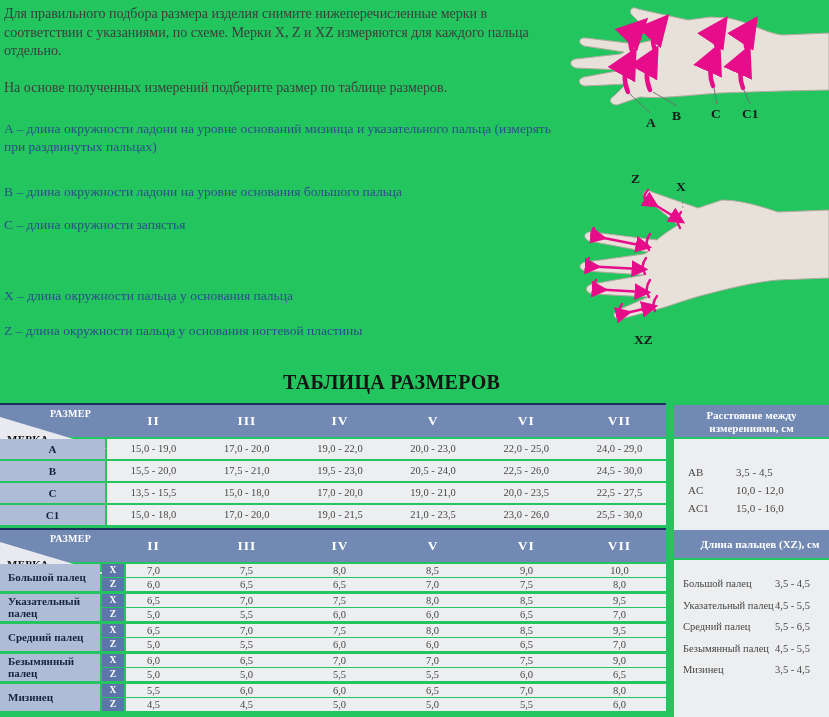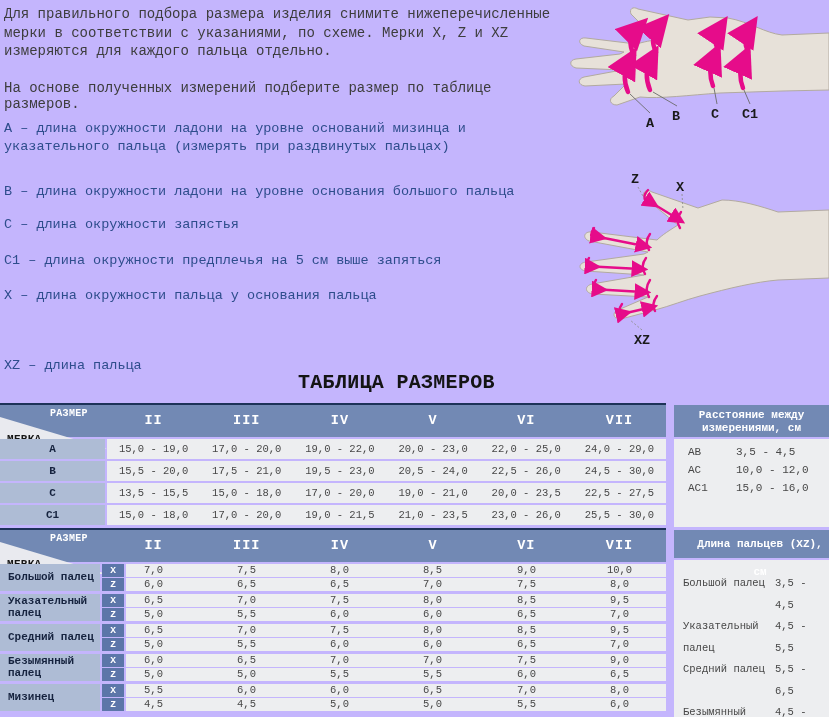--- a/index.html
+++ b/index.html
@@ -1,32 +1,32 @@
 <!DOCTYPE html>
 <html><head>
 <meta charset="utf-8">
 <style>
   html,body{margin:0;padding:0;background:#fff;}
-  .page{position:relative;width:829px;height:717px;background:#c4b5fd;overflow:hidden;
-        font-family:Liberation Mono, monospace;}
+  .page{position:relative;width:829px;height:717px;background:#22c55e;overflow:hidden;
+        font-family:Liberation Serif, serif;}
   .abs{position:absolute;}
 
   
   .intro{left:4px;top:5px;width:552px;font-size:14px;line-height:18.5px;color:#3d3d3d;}
   .intro2{left:4px;top:80px;width:560px;font-size:14px;color:#3d3d3d;}
 
   
   .mitem{left:4px;width:558px;font-size:13.5px;line-height:18px;color:#2e4d8c;}
 
   
   .hand-top{left:560px;top:0;width:269px;height:148px;}
   .hand-bottom{left:560px;top:150px;width:269px;height:200px;}
 
   
-  .tbl-title{left:298px;top:371px;font-size:20px;font-weight:bold;color:#141414;letter-spacing:.3px;}
+  .tbl-title{left:283px;top:371px;font-size:20px;font-weight:bold;color:#141414;letter-spacing:.3px;}
 
   
   .navy{background:#1d3258;height:2px;width:666px;left:0;}
   .thead{left:0;width:666px;height:32px;background:#7289b4;display:flex;}
   .corner{position:relative;width:107px;height:44px;flex:0 0 107px;}
   .corner:before{content:"";position:absolute;left:0;bottom:0;width:0;height:0;
       border-bottom:32px solid #e9eaef;border-right:107px solid transparent;}
   .corner .sz{position:absolute;top:3px;left:50px;font-size:10px;font-weight:bold;color:#fff;letter-spacing:.3px;}
   .corner .mk{position:absolute;bottom:4px;left:7px;font-size:11px;font-weight:bold;color:#161616;letter-spacing:.3px;}
   .hcol{flex:1;text-align:center;line-height:32px;font-size:13.5px;font-weight:bold;color:#fff;letter-spacing:1px;}
@@ -38,21 +38,21 @@
   .t1-gap{flex:0 0 2px;}
   .t1-band{flex:1;background:#edeef0;display:flex;}
   .t1-cell{flex:1;text-align:center;line-height:20px;font-size:10.5px;color:#474747;}
 
   
   .panel{left:674px;width:155px;}
   .p-head{background:#7289b4;color:#fff;font-size:11px;font-weight:bold;text-align:center;}
   .p1-head{padding:4px 14px 3px;line-height:13px;height:25px;}
   .p2-head{line-height:28px;height:28px;padding-left:17px;}
   .p-body{background:#edeef0;margin-top:2px;}
-  .p1-body{height:84px;padding-top:4px;}
+  .p1-body{height:84px;padding-top:24px;}
   .p1-row{display:flex;line-height:18px;font-size:11px;color:#474747;}
   .p1-row .l{flex:0 0 48px;padding-left:14px;}
   .p2-body{height:148px;padding-top:13px;}
   .p2-row{display:flex;line-height:21.5px;font-size:10.5px;color:#474747;}
   .p2-row .l{flex:1;padding-left:9px;}
   .p2-row .v{flex:0 0 54px;}
 
   
   .t2-group{left:0;width:666px;height:27px;display:flex;}
   .t2-name{flex:0 0 100px;background:#aebcd5;display:flex;align-items:center;padding-left:8px;
@@ -72,23 +72,22 @@
 <body>
 
 <div class="page">
 
   <div class="abs intro">Для правильного подбора размера изделия снимите нижеперечисленные мерки в соответствии с указаниями, по схеме. Мерки X, Z и XZ измеряются для каждого пальца отдельно.</div>
   <div class="abs intro2">На основе полученных измерений подберите размер по таблице размеров.</div>
 
   <div class="abs mitem" style="top:120px">A – длина окружности ладони на уровне оснований мизинца и указательного пальца (измерять при раздвинутых пальцах)</div>
   <div class="abs mitem" style="top:216px">C – длина окружности запястья</div>
   <div class="abs mitem" style="top:183px">B – длина окружности ладони на уровне основания большого пальца</div>
-  <div class="abs mitem" style="top:252px">C1 – длина окружности предплечья на 5 см выше запяться</div>
   <div class="abs mitem" style="top:287px">X – длина окружности пальца у основания пальца</div>
-  <div class="abs mitem" style="top:357px">XZ – длина пальца</div>
+  <div class="abs mitem" style="top:322px">Z – длина окружности пальца у основания ногтевой пластины</div>
 
   <svg class="abs hand-top" viewBox="0 0 269 148">
     <defs>
       <marker id="ah" markerWidth="7" markerHeight="7" refX="3.5" refY="3.5" orient="auto">
         <path d="M0,0 L7,3.5 L0,7 Z" fill="#e60c8a"></path>
       </marker>
     </defs>
     <path d="M269,33 L222,35 C205,33 190,22 168,18 L150,17 L128,20 L78,9 C73,6 69,9 71,14 L97,40
          C92,40 84,42 76,44 L26,38 C19,37 17,43 24,46 L64,52 L60,54 L16,59 C9,60 9,66 16,68 L62,70
          L24,77 C17,79 18,85 25,86 L66,84 L54,96 C48,99 50,105 57,105 L80,97

